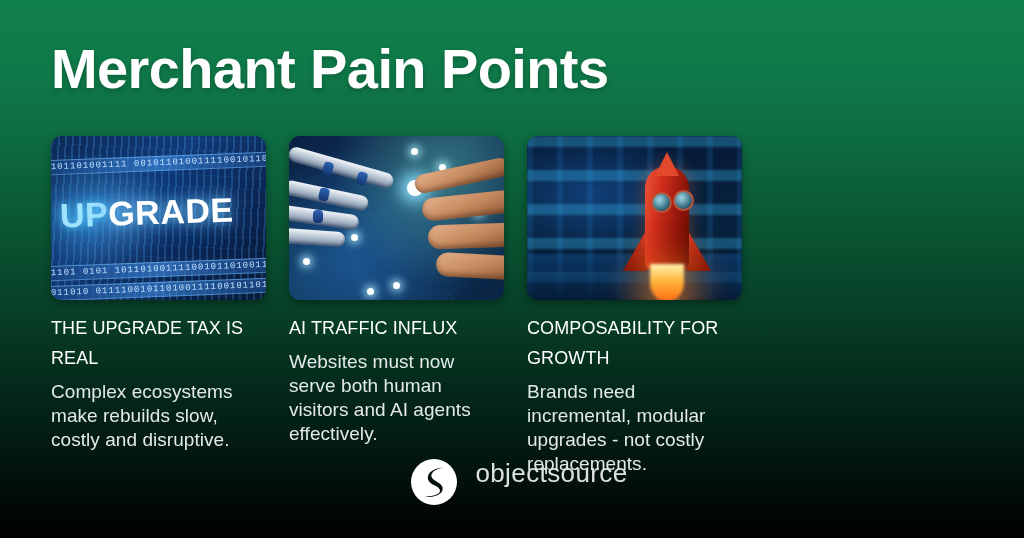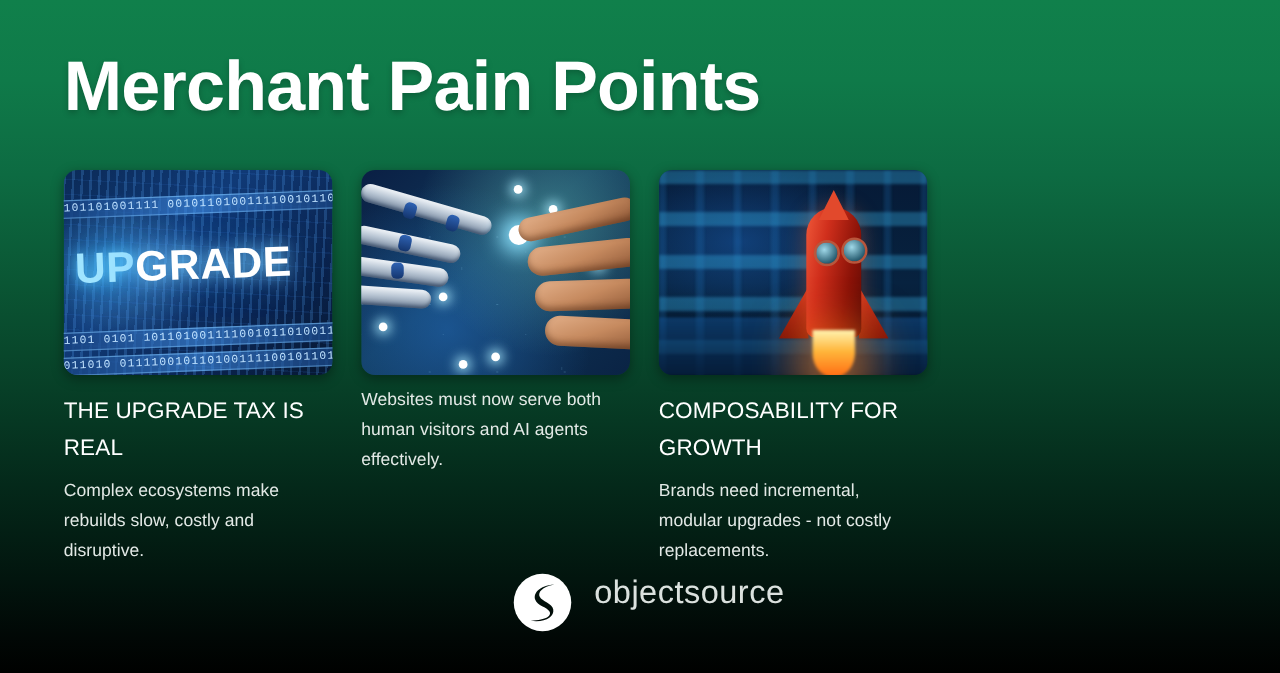--- a/index.html
+++ b/index.html
@@ -73,21 +73,21 @@
     margin-top: 13px;
     font-size: 18px;
     font-weight: normal;
     line-height: 30px;
     color: #ffffff;
     text-transform: uppercase;
     letter-spacing: 0.1px;
   }
   .card-body {
     margin-top: 7px;
-    font-size: 14px;
+    font-size: 19px;
     line-height: 24px;
     color: #e3e9e6;
     letter-spacing: 0.05px;
   }
 
   
   .footer {
     position: absolute;
     left: 14px;
     right: 0;
@@ -349,20 +349,21 @@
           </div>
           <div class="spark"></div>
           <div class="human">
             <div class="hfinger" style="left:16px; top:2px;  width:96px; height:19px; transform:rotate(-12deg);"></div>
             <div class="hfinger" style="left:24px; top:30px; width:92px; height:23px; transform:rotate(-6deg);"></div>
             <div class="hfinger" style="left:30px; top:60px; width:86px; height:24px; transform:rotate(-2deg);"></div>
             <div class="hfinger" style="left:38px; top:90px; width:80px; height:24px; transform:rotate(3deg);"></div>
           </div>
         </div>
       </div>
+      <div class="card-heading">AI TRAFFIC INFLUX</div>
       <div class="card-body">Websites must now serve both human visitors and AI agents effectively.</div>
     </div>
 
 
     <div class="card">
       <div class="thumb">
         <div class="scene img-rocket">
           <div class="rain"></div>
           <div class="floor"></div>
           <div class="fin l"></div>

